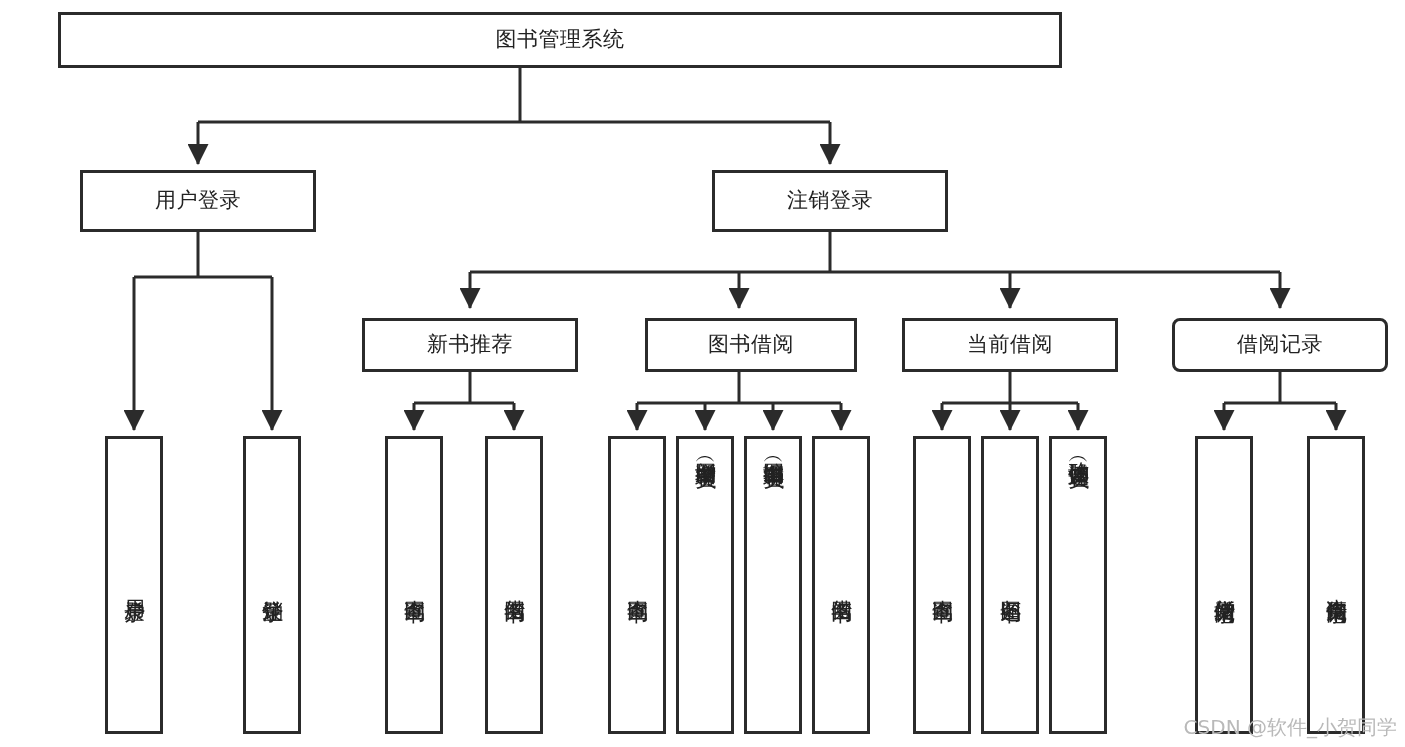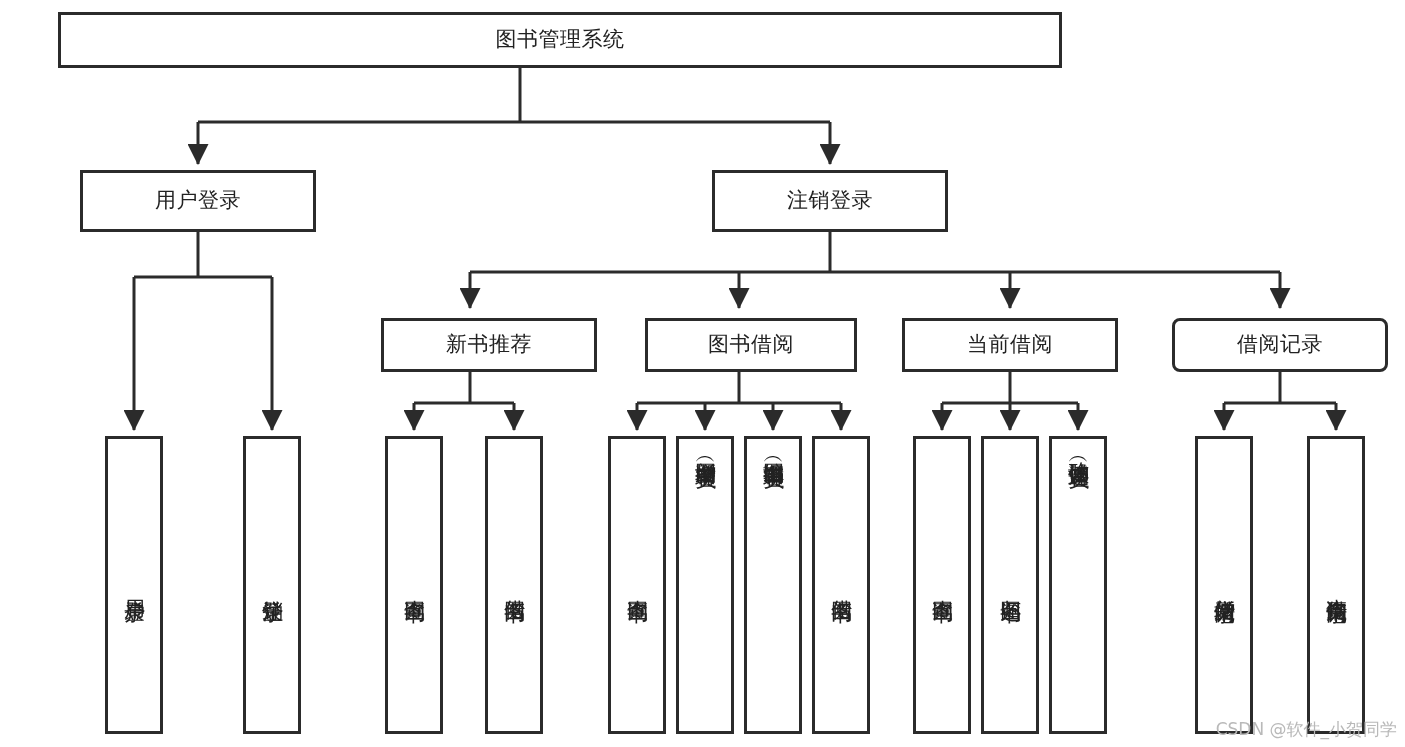--- a/index.html
+++ b/index.html
@@ -55,21 +55,21 @@
     text-align: center;
   }
   .node-box.leaf.centered {
     align-items: center;
     padding-top: 0;
   }
   #watermark {
     position: absolute;
     right: 8px;
     bottom: 6px;
-    font-size: 17px;
+    font-size: 20px;
     color: #b9b9b9;
     white-space: nowrap;
     pointer-events: none;
   }
 </style>
 </head>
 <body>
 
 <div id="canvas">
 
@@ -127,21 +127,21 @@
     <span class="node-label-h">图书管理系统</span>
   </div>
 
   <div class="node-box" style="left:80px; top:170px; width:236px; height:62px;">
     <span class="node-label-h">用户登录</span>
   </div>
   <div class="node-box" style="left:712px; top:170px; width:236px; height:62px;">
     <span class="node-label-h">注销登录</span>
   </div>
 
-  <div class="node-box" style="left:381px; top:318px; width:216px; height:54px;">
+  <div class="node-box" style="left:362px; top:318px; width:216px; height:54px;">
     <span class="node-label-h">新书推荐</span>
   </div>
   <div class="node-box" style="left:633px; top:318px; width:212px; height:54px;margin-left:12px;">
     <span class="node-label-h">图书借阅</span>
   </div>
   <div class="node-box" style="left:902px; top:318px; width:216px; height:54px;">
     <span class="node-label-h">当前借阅</span>
   </div>
   <div class="node-box" style="left:1172px; top:318px; width:216px; height:54px;border-radius:8px;">
     <span class="node-label-h">借阅记录</span>

